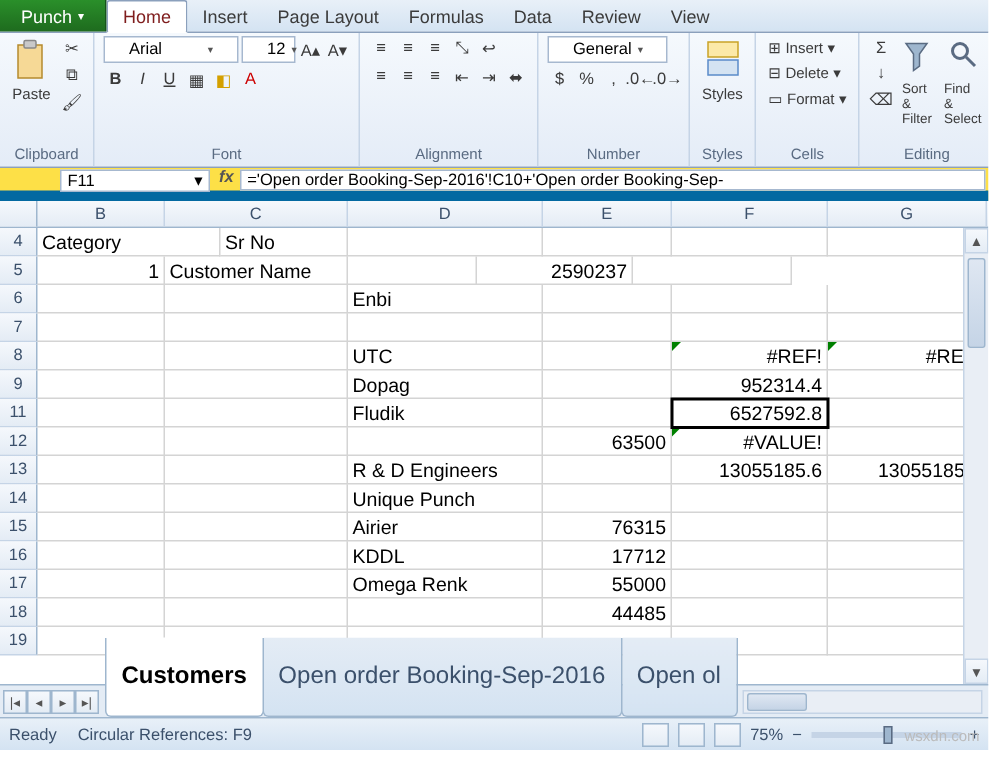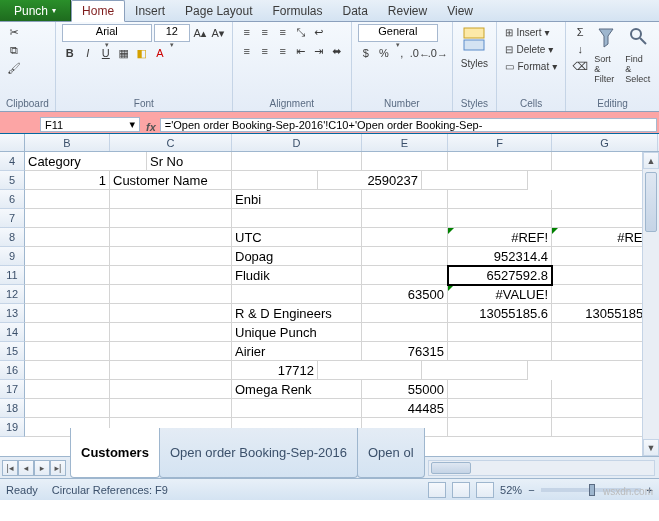--- a/index.html
+++ b/index.html
@@ -15,28 +15,28 @@
 
 
 .ribbon { height: 90px; background: linear-gradient(#f5f9fd,#e4ecf7); border-bottom: 1px solid #8ba0bc; display: flex; }
 .group { border-right: 1px solid #c5d4e6; padding: 2px 6px 0; display: flex; flex-direction: column; justify-content: space-between; }
 .group-label { text-align: center; font-size: 10px; color: #5a6b82; padding: 1px 0 2px; }
 .group-body { flex: 1; display: flex; gap: 4px; align-items: flex-start; }
 .big-btn { display: flex; flex-direction: column; align-items: center; gap: 2px; padding: 2px; }
 .big-btn .lbl { font-size: 10px; color: #3b3b3b; }
 .stack { display: flex; flex-direction: column; gap: 2px; }
 .row { display: flex; gap: 2px; align-items: center; }
-.combo { border: 1px solid #a6b8cf; background: #fff; height: 18px; font-size: 11px; padding: 0 16px; display: flex; align-items: center; justify-content: space-between; gap: 4px; flex-direction: column; }
+.combo { border: 1px solid #a6b8cf; background: #fff; height: 18px; font-size: 11px; padding: 0 16px; display: flex; align-items: center; justify-content: space-between; gap: 4px; }
 .combo .tri { font-size: 7px; color: #555; }
 .ico { width: 16px; height: 16px; display: inline-flex; align-items: center; justify-content: center; font-size: 11px; color: #3b3b3b; border: 1px solid transparent; }
 .mini-stack { display:flex; flex-direction:column; gap:1px; font-size:10px; color:#3b3b3b; }
 .mini-stack div { display:flex; align-items:center; gap:3px; height:16px; padding:0 2px; }
 
 
-.fxbar { height: 22px; border-bottom: 1px solid #0369a1; display: flex; align-items: flex-end; background: #fca5a5; }
+.fxbar { height: 22px; border-bottom: 7px solid #0369a1; display: flex; align-items: flex-start; background: #fde047; }
 .namebox-gutter { width:38px; border-right:1px solid #c5d4e6; }
 .namebox { width: 100px; background: #fff; border: 1px solid #a6b8cf; margin: 1px 2px; display: flex; align-items: center; padding: 0 4px; font-size: 11px; justify-content: space-between; }
 .fx-icons { display:flex; align-items:center; padding:0 4px; gap:4px; color:#888; }
 .fx-icons .fx { font-style: italic; font-weight: bold; color:#555; }
 .formula { flex: 1; background: #fff; border: 1px solid #a6b8cf; margin: 1px 2px 1px 0; display: flex; align-items: center; padding: 0 4px; font-size: 11px; overflow: hidden; white-space: nowrap; }
 
 
 .grid-wrap { position: relative; height: 322px; overflow: hidden; background:#fff; }
 .colheads { display: flex; height: 18px; background: linear-gradient(#f5f8fc,#e4ecf5); border-bottom: 1px solid #9eb6ce; }
 .corner { width: 25px; border-right: 1px solid #9eb6ce; background: linear-gradient(#f5f8fc,#e4ecf5); }
@@ -56,21 +56,21 @@
 .scroll-v { position:absolute; right:0; top:18px; bottom:0; width:17px; background:#e9eef5; border-left:1px solid #c5d4e6; }
 .scroll-v .thumb { position:absolute; left:2px; right:2px; top:20px; height:60px; background:linear-gradient(#dfe7f2,#c5d4e6); border:1px solid #9eb6ce; border-radius:2px; }
 .scroll-v .arr { position:absolute; left:0; right:0; height:17px; text-align:center; font-size:9px; color:#555; line-height:17px; background:linear-gradient(#f5f8fc,#e4ecf5); border:1px solid #c5d4e6; }
 .scroll-v .arr.up { top:0; } .scroll-v .arr.dn { bottom:0; }
 
 
 .sheetbar { height: 22px; background: #e4ecf5; border-top: 1px solid #9eb6ce; display: flex; align-items: center; position: relative; }
 .sheet-nav { display:flex; gap:0; padding:0 2px; }
 .sheet-nav span { width:16px; height:16px; border:1px solid #9eb6ce; background:linear-gradient(#f5f8fc,#e4ecf5); font-size:9px; text-align:center; line-height:14px; color:#555; }
 .sheet-tabs { display:flex; align-items:flex-end; margin-left:2px; height:100%; }
-.stab { padding: 17px 10px; font-size: 13px; background: linear-gradient(#e4ecf5,#d4e3f2); border: 1px solid #9eb6ce; border-top: none; border-radius: 0 0 4px 4px; margin-right: -1px; color:#3b506b; }
+.stab { padding: 17px 10px; font-size: 16px; background: linear-gradient(#e4ecf5,#d4e3f2); border: 1px solid #9eb6ce; border-top: none; border-radius: 0 0 4px 4px; margin-right: -1px; color:#3b506b; }
 .stab.active { background: #fff; font-weight: bold; color:#000; }
 .sheet-hscroll { flex:1; margin:2px 4px; height:16px; background:#e9eef5; border:1px solid #c5d4e6; position:relative; }
 .sheet-hscroll .thumb { position:absolute; top:1px; bottom:1px; left:2px; width:40px; background:linear-gradient(#dfe7f2,#c5d4e6); border:1px solid #9eb6ce; border-radius:2px; }
 
 
 .status { height: 22px; background: linear-gradient(#e8f0f8,#d4e3f2); border-top: 1px solid #9eb6ce; display:flex; align-items:center; justify-content:space-between; padding:0 6px; font-size:11px; color:#3b506b; }
 .status .right { display:flex; align-items:center; gap:6px; }
 .viewbtn { width:18px; height:16px; border:1px solid #9eb6ce; background:linear-gradient(#f5f8fc,#e4ecf5); }
 .zoom-slider { width:100px; height:4px; background:#c5d4e6; position:relative; }
 .zoom-slider .knob { position:absolute; top:-4px; left:48px; width:6px; height:12px; background:#9eb6ce; border:1px solid #5a6b82; }
@@ -94,20 +94,27 @@
     <div class="tab">Data</div>
     <div class="tab">Review</div>
     <div class="tab">View</div>
   </div>
 </div>
 
 <div class="ribbon">
 
   <div class="group">
     <div class="group-body">
+      <div class="big-btn">
+        <svg width="26" height="30">
+            <rect x="4" y="4" width="16" height="22" fill="#f6d996" stroke="#b58a2e"></rect>
+            <rect x="8" y="1" width="8" height="5" rx="1" fill="#c9c9c9" stroke="#888"></rect>
+          </svg>
+        <span class="lbl">Paste</span>
+      </div>
       <div class="stack">
         <span class="ico">✂</span>
         <span class="ico">⧉</span>
         <span class="ico">🖌</span>
       </div>
     </div>
     <div class="group-label">Clipboard</div>
   </div>
 
   <div class="group">
@@ -343,20 +350,21 @@
         <div class="cell wC"></div>
         <div class="cell wD">Airier</div>
         <div class="cell wE num">76315</div>
         <div class="cell wF"></div>
         <div class="cell wG"></div>
       </div>
       <div class="gr">
         <div class="rh">16</div>
         <div class="cell wB"></div>
         <div class="cell wC"></div>
+        <div class="cell wD">KDDL</div>
         <div class="cell wE num">17712</div>
         <div class="cell wF"></div>
         <div class="cell wG"></div>
       </div>
       <div class="gr">
         <div class="rh">17</div>
         <div class="cell wB"></div>
         <div class="cell wC"></div>
         <div class="cell wD">Omega Renk</div>
         <div class="cell wE num">55000</div>
@@ -408,21 +416,21 @@
 
 <div class="status">
   <div class="row" style="gap:14px">
     <span>Ready</span>
     <span>Circular References: F9</span>
   </div>
   <div class="right">
     <div class="viewbtn"></div>
     <div class="viewbtn"></div>
     <div class="viewbtn"></div>
-    <span>52%</span>
+    <span>75%</span>
     <span>−</span>
     <div class="zoom-slider">
         <div class="knob"></div>
       </div>
     <span>+</span>
   </div>
 </div>
 
 <div class="watermark">wsxdn.com</div>
 

